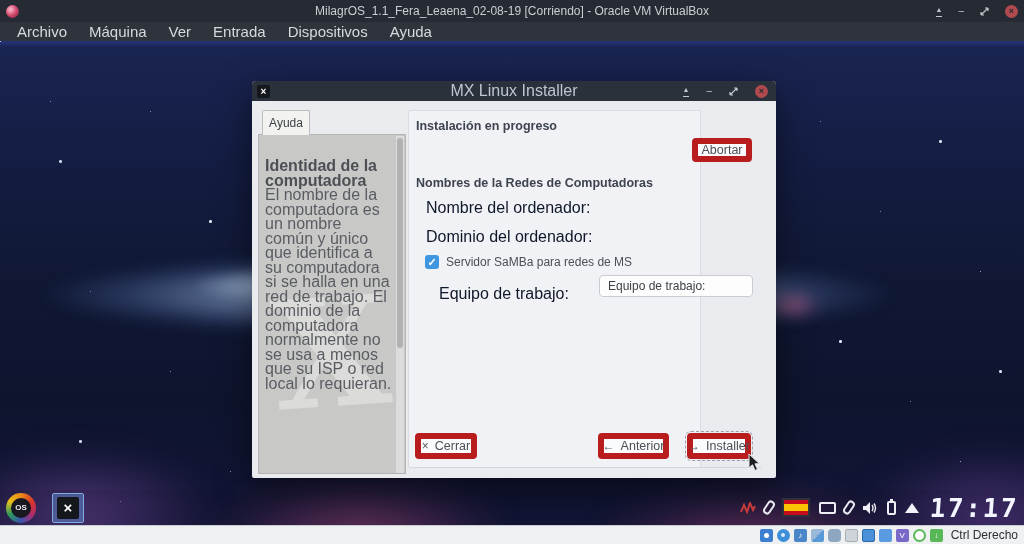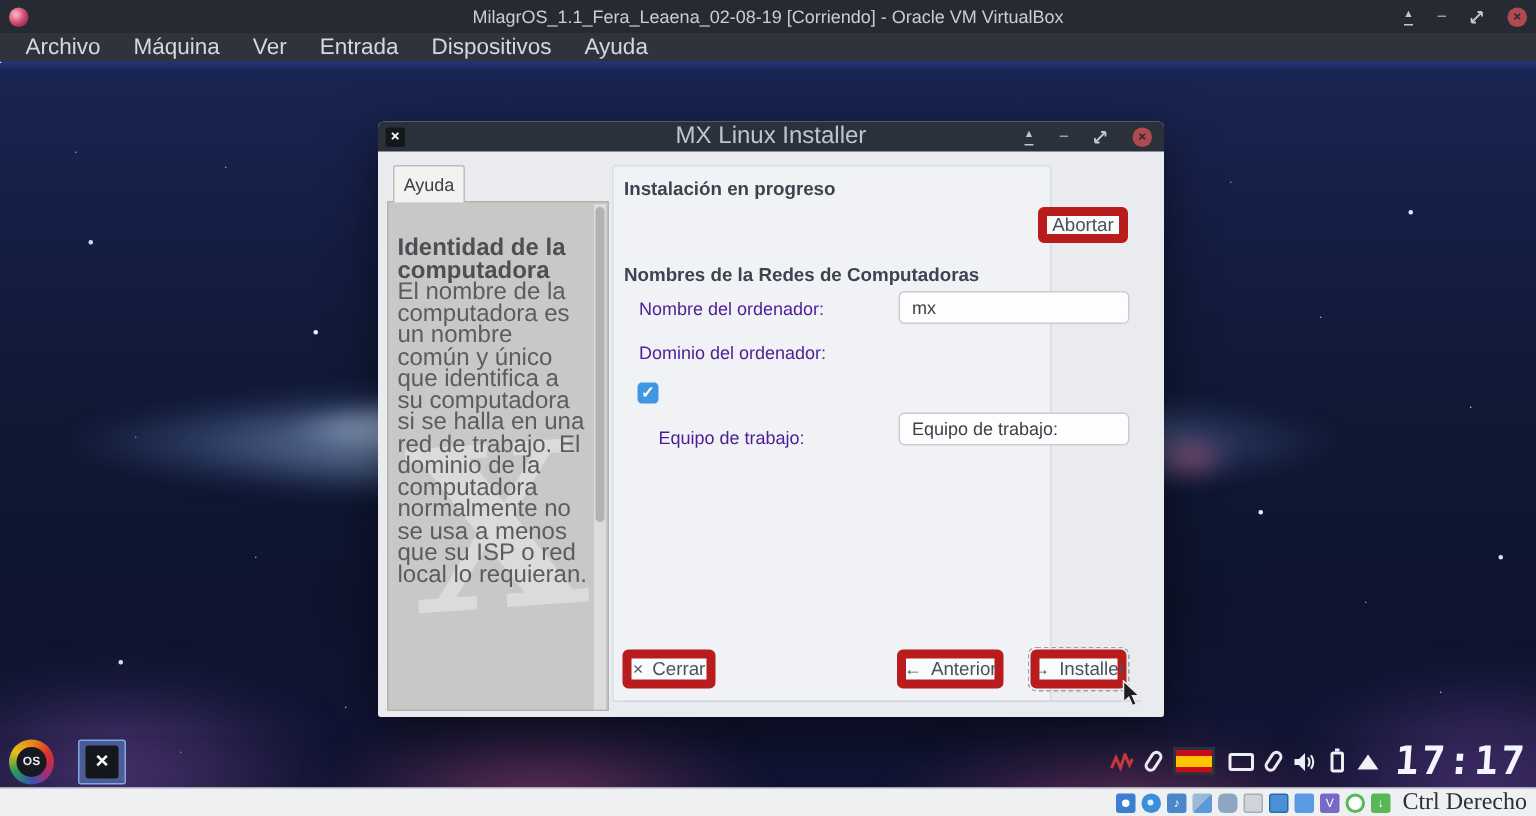--- a/index.html
+++ b/index.html
@@ -91,21 +91,21 @@
     border-radius:8px; }
   .progress-label { position:absolute; left:0; top:1px; width:258px; text-align:center;
     font-size:10.5px; line-height:10.5px; color:#1f3a6e; font-weight:500; z-index:2; }
   .abort-btn { position:absolute; left:266px; top:0; width:60px; height:24px; }
 
   .btn { background:#fafbfc; border:6px solid #b91c1c; border-radius:4px; color:#4b5158;
     font-size:12.5px; display:flex; align-items:center; justify-content:center; gap:6px;
     font-family:"Liberation Sans", sans-serif; }
   .btn .bicon { font-size:12px; color:#555b63; }
 
-  .field-label { position:absolute; font-size:12px; color:#4c1d95; }
+  .field-label { position:absolute; font-size:16px; color:#0f172a; }
   .field-input { position:absolute; width:154px; height:22px; background:#fdfdfe;
     border:1px solid #c9ccd2; border-radius:4px; font-size:12px; color:#3c4248; padding:0 8px;
     font-family:"Liberation Sans", sans-serif; }
   .lbl-name { left:17px; top:88px; } .inp-name { left:190px; top:83px; }
   .lbl-domain { left:17px; top:117px; } .inp-domain { left:190px; top:112px; }
   .lbl-wg { left:30px; top:174px; } .inp-wg { left:190px; top:164px; }
 
   .samba-row { position:absolute; left:16px; top:144px; display:flex; align-items:center; gap:7px; }
   .checkbox { width:14px; height:14px; background:#3f97e2; border-radius:3px; color:#fff;
     font-size:11px; font-weight:bold; display:flex; align-items:center; justify-content:center; line-height:14px; }
@@ -152,21 +152,21 @@
   .st-cd { background:#3c8fd8; border-radius:50%; } .st-cd i { width:4px; height:4px; background:#dfeafa; border-radius:50%; }
   .st-audio { background:#4a86c8; }
   .st-net { background:linear-gradient(135deg,#9ab8d8 50%,#5a9ad8 50%); }
   .st-pen { background:#8fa6c0; border-radius:4px; }
   .st-floppy { background:#cfd4da; border:1px solid #a8adb4; }
   .st-display { background:#4a90d8; border:1px solid #2a6aa8; }
   .st-folder { background:#5a9ae0; }
   .st-usb { background:#7a68c8; }
   .st-feat { background:#fff; border:2px solid #58b858; border-radius:50%; }
   .st-resize { background:#58b858; }
-  .hostkey { font-size:16px; color:#2c3034; margin-left:4px;font-family:Liberation Serif, serif; }
+  .hostkey { font-size:12px; color:#2c3034; margin-left:4px; }
 
   .cursor { position:absolute; left:748px; top:412px; z-index:50; }
 </style>
 </head>
 <body>
 
 <div class="host">
 
   <div class="host-titlebar">
     <div class="vbox-logo"></div>
@@ -237,26 +237,26 @@
         <div class="main-panel">
           <div class="section-h h-progress">Instalación en progreso</div>
 
           <div class="progress-row">
             <button class="btn abort-btn">Abortar</button>
           </div>
 
           <div class="section-h h-network">Nombres de la Redes de Computadoras</div>
 
           <span class="field-label lbl-name">Nombre del ordenador:</span>
-          <input class="field-input inp-name" value="mx" style="">
 
           <span class="field-label lbl-domain">Dominio del ordenador:</span>
 
           <div class="samba-row">
             <span class="checkbox">✓</span>
+            <span class="samba-label">Servidor SaMBa para redes de MS</span>
           </div>
 
           <span class="field-label lbl-wg">Equipo de trabajo:</span>
           <input class="field-input inp-wg" value="Equipo de trabajo:" style="">
 
           <button class="btn btn-close">
             <span class="bicon">×</span>
             <span>Cerrar</span>
           </button>
           <button class="btn btn-back">

